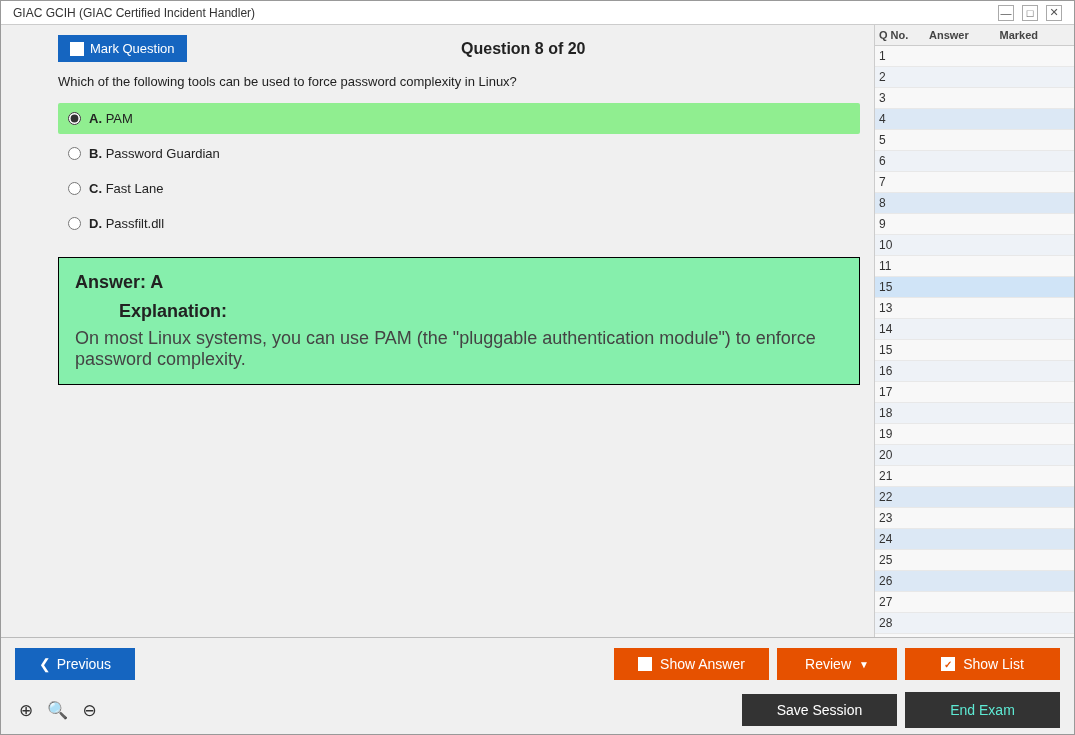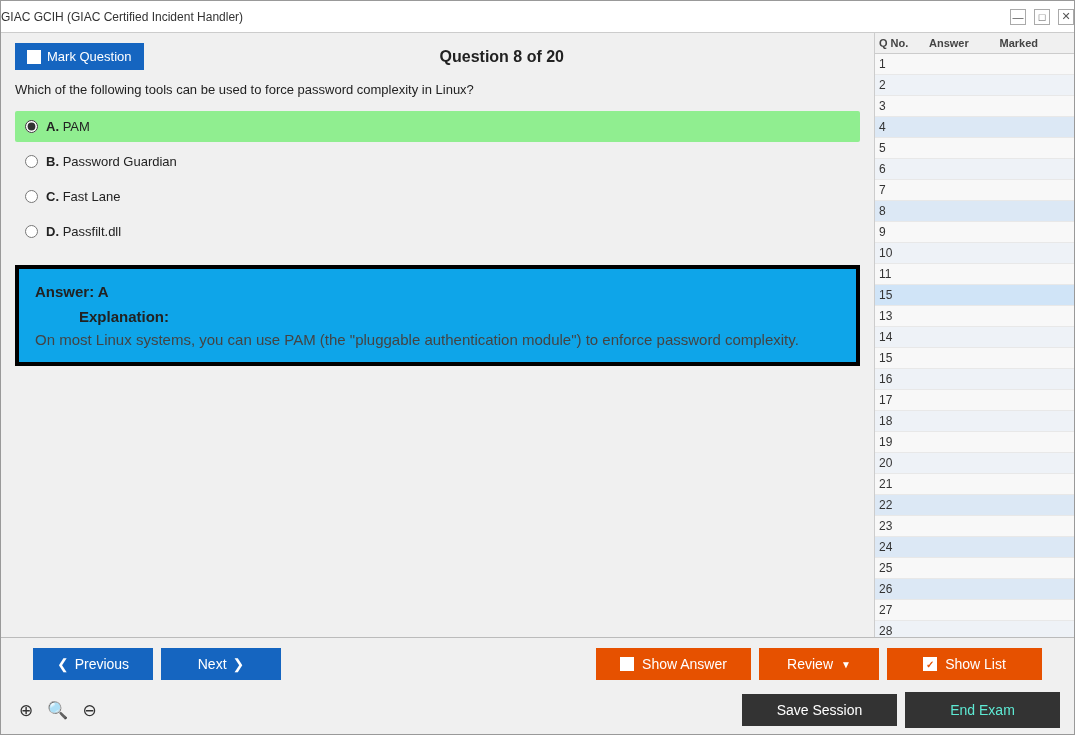--- a/index.html
+++ b/index.html
@@ -17,25 +17,25 @@
       height: 735px;
       background: #f0f0f0;
       border: 1px solid #999;
       display: flex;
       flex-direction: column;
       box-shadow: 2px 2px 8px rgba(0,0,0,0.3);
     }
     .title-bar {
       background: #fff;
       border-bottom: 1px solid #ccc;
-      padding: 6px 0;
+      padding: 6px 12px;
       display: flex;
       align-items: center;
       justify-content: space-between;
-      height: 32px;
+      height: 24px;
     }
     .title-bar-left {
       font-size: 12px;
       color: #333;
     }
     .title-bar-controls {
       display: flex;
       gap: 8px;
     }
     .title-btn {
@@ -54,20 +54,21 @@
       display: flex;
       flex: 1;
       overflow: hidden;
     }
     .main-panel {
       flex: 1;
       display: flex;
       flex-direction: column;
       padding: 10px 14px;
       overflow: hidden;
+      margin-left: 43px;
     }
     .top-toolbar {
       display: flex;
       align-items: center;
       margin-bottom: 12px;
     }
     .mark-question-btn {
       background: #1565c0;
       color: #fff;
       border: none;
@@ -107,25 +108,25 @@
       color: #222;
     }
     .option.selected {
       background: #90ee90;
     }
     .option input[type="radio"] {
       margin-right: 8px;
       accent-color: #333;
     }
     .answer-box {
-      background: #0ea5e9;
-      border: 4px solid #000000;
+      background: #86efac;
+      border: 1px solid #000000;
       padding: 14px 16px;
       margin-top: 14px;
-      font-size: 15px;
+      font-size: 18px;
       color: #222;
     }
     .answer-box .answer-label {
       font-weight: bold;
       margin-bottom: 8px;
     }
     .answer-box .explanation-label {
       font-weight: bold;
       margin-bottom: 6px;
       padding-left: 44px;
@@ -169,21 +170,21 @@
     .bottom-bar {
       border-top: 1px solid #bbb;
       background: #f0f0f0;
       padding: 0;
       display: flex;
       flex-direction: column;
     }
     .nav-row {
       display: flex;
       align-items: center;
-      padding: 8px 32px;
+      padding: 8px 14px;
       gap: 8px;
       height: 52px;
     }
     .btn-prev {
       background: #1565c0;
       color: #fff;
       border: none;
       padding: 8px 22px;
       font-size: 14px;
       cursor: pointer;
@@ -504,24 +505,20 @@
           </div>
         </div>
     </div>
   </div>
 
   <div class="bottom-bar">
     <div class="nav-row">
       <button class="btn-prev">
         <span class="arrow-left"></span>
         <span>Previous</span>
-      </button>
-      <button class="btn-next">
-        <span>Next</span>
-        <span class="arrow-right"></span>
       </button>
       <div class="spacer"></div>
       <button class="btn-show-answer">
         <span style="display:inline-block;width:14px;height:14px;background:#fff;"></span>
         <span>Show Answer</span>
       </button>
       <button class="btn-review">
         <span>Review</span>
         <span style="font-size:10px;">▼</span>
       </button>

